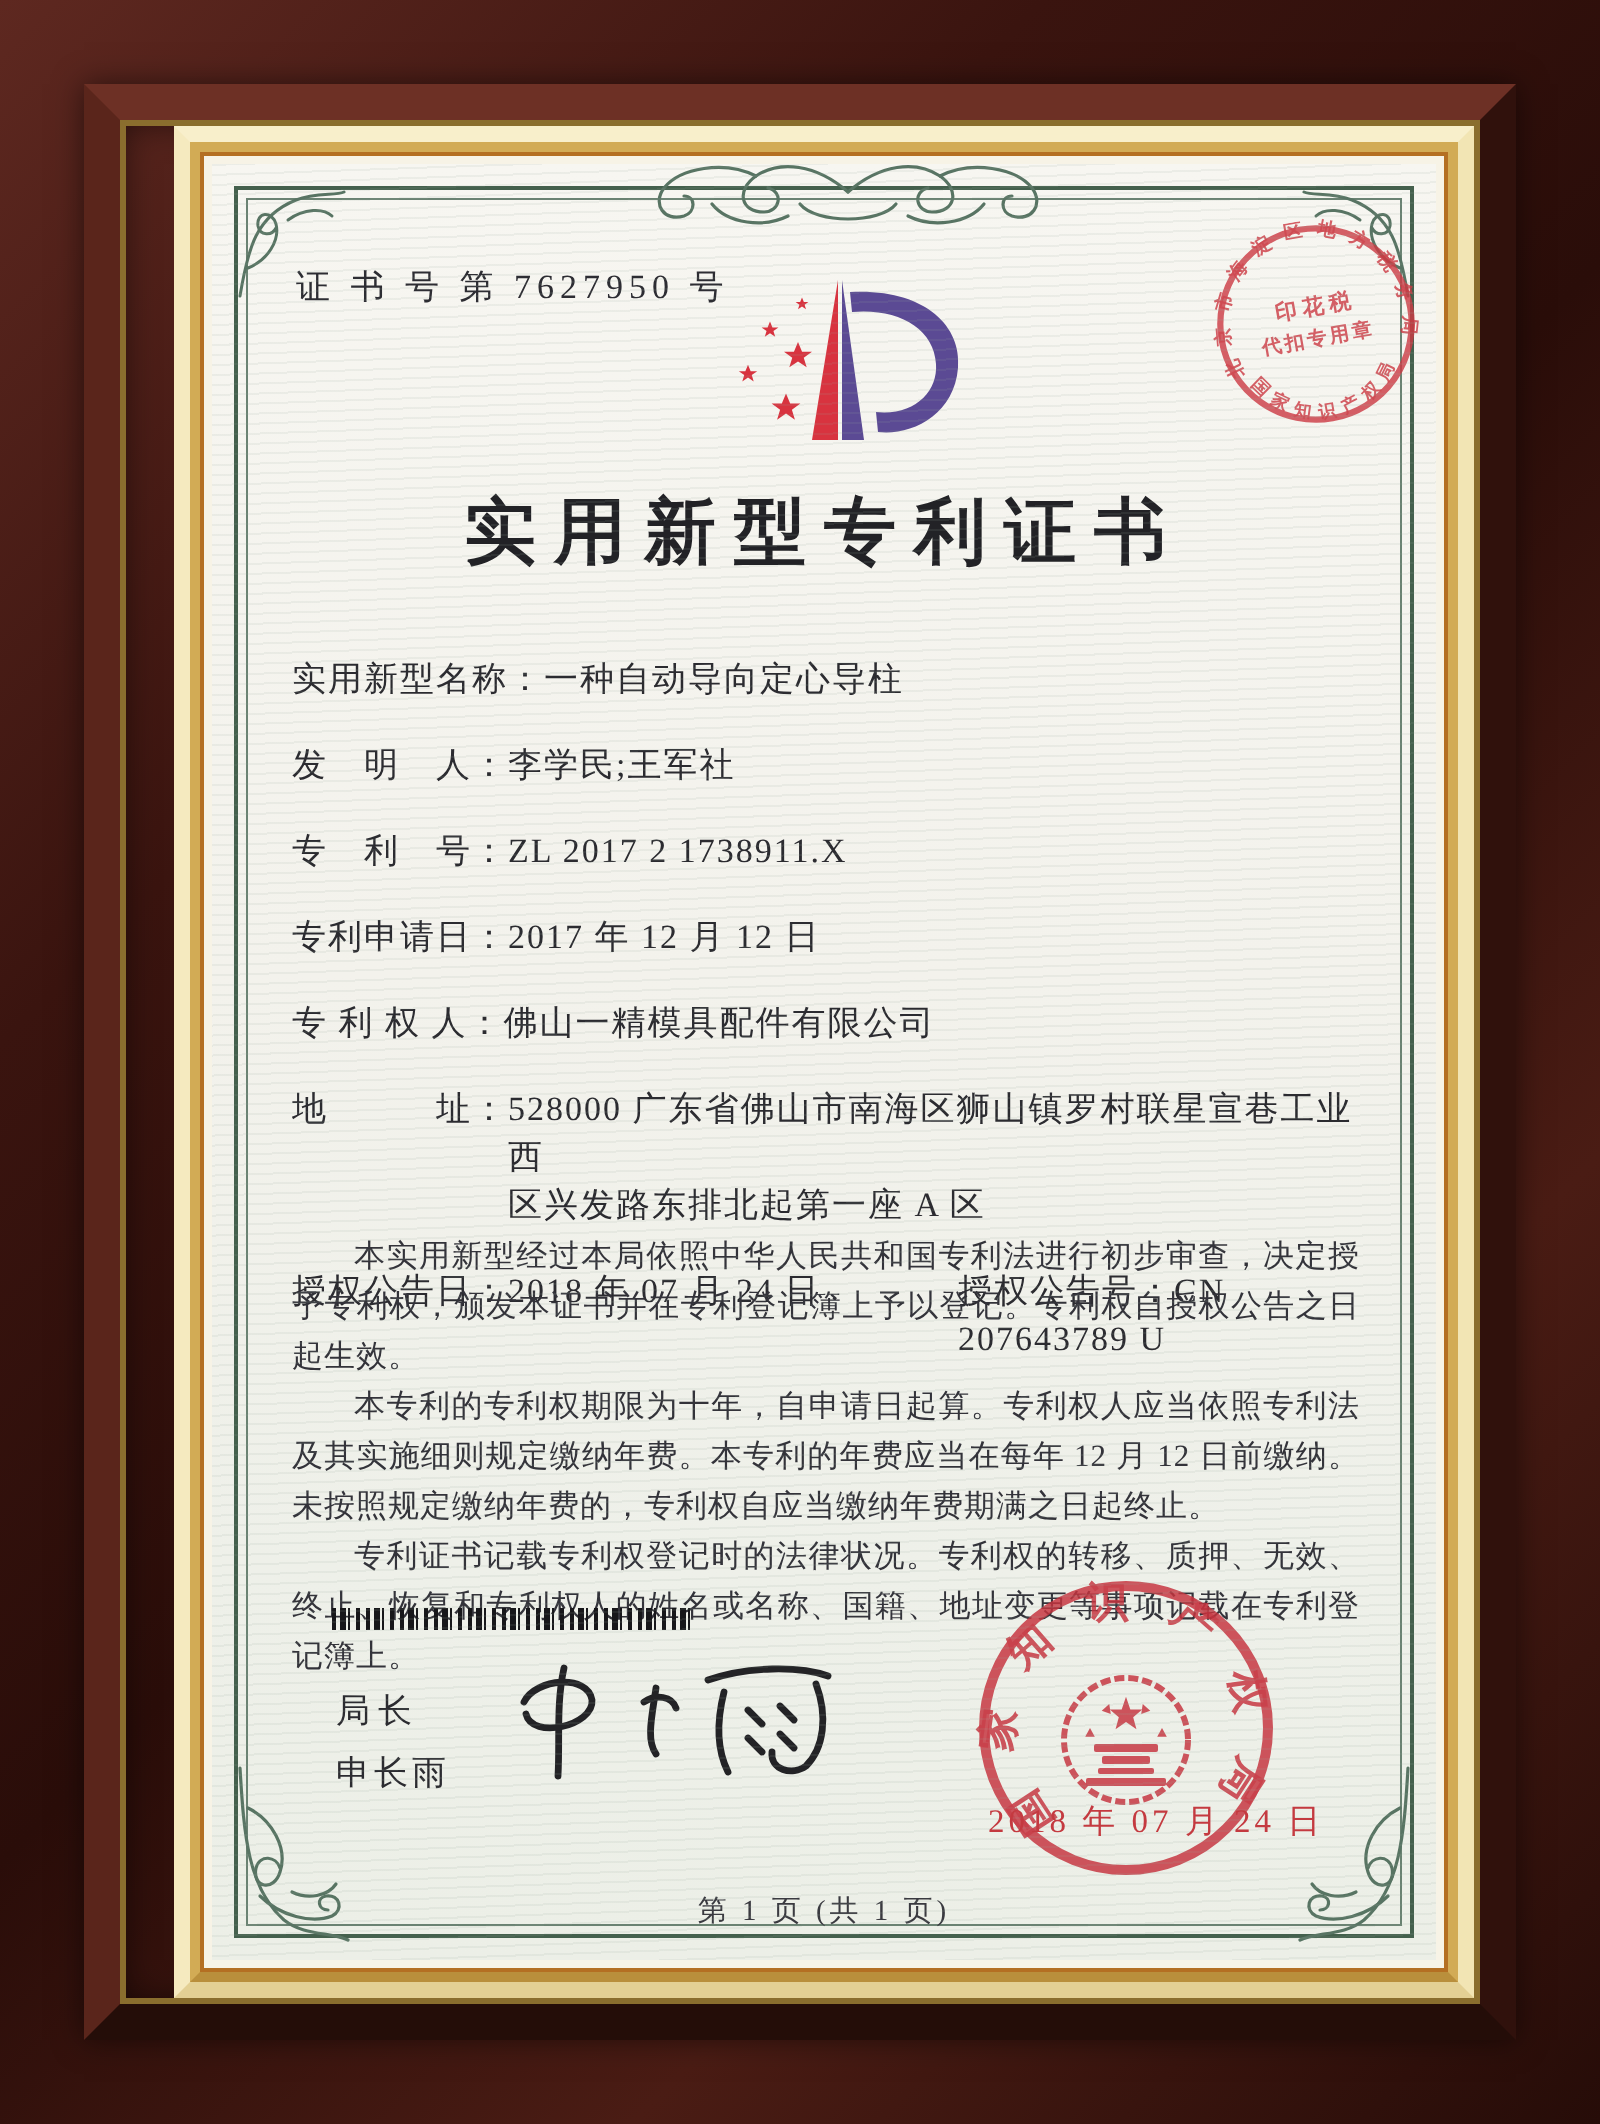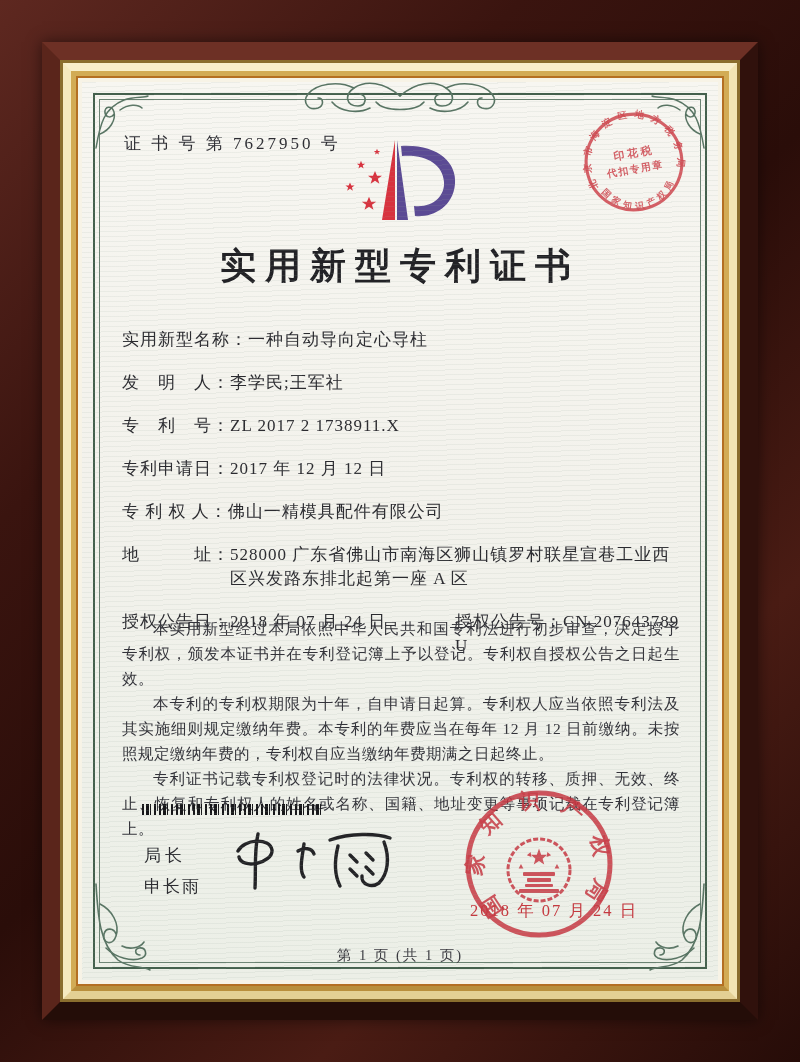--- a/index.html
+++ b/index.html
@@ -3,21 +3,21 @@
 <meta charset="utf-8">
 <style>
   html,body{margin:0;padding:0;background:#1c0907;}
   .scene{position:relative;width:800px;height:1062px;font-family:"Liberation Serif","DejaVu Serif",serif;}
   
   .frame{position:absolute;inset:0;box-sizing:border-box;padding:42px;
     background:linear-gradient(135deg,#5e2820 0%,#3a140f 28%,#2a0d09 50%,#4a1c14 74%,#260c08 100%);}
   .bevel{box-sizing:border-box;height:100%;border:18px solid;
     border-color:#6d3025 #30110c #240d08 #5a251b;
     box-shadow:inset 0 0 18px rgba(0,0,0,.65), 0 0 14px rgba(0,0,0,.5);}
-  .gold1{box-sizing:border-box;height:100%;border:3px solid #8a6e2e;}
+  .gold1{box-sizing:border-box;height:100%;border:3px solid #8a6e2e;padding-left:24px;}
   .gold2{box-sizing:border-box;height:100%;border:8px solid #f2e5b4;
     border-top-color:#f8efcb;border-left-color:#f5eabf;border-bottom-color:#e3d094;}
   .gold3{box-sizing:border-box;height:100%;border:5px solid #d2ab55;
     border-bottom-color:#b98f3c;}
   .gold4{box-sizing:border-box;height:100%;border:2px solid #b46f22;}
   .mat{box-sizing:border-box;height:100%;border:4px solid #f7f3e6;}
   
   .paper{position:relative;box-sizing:border-box;height:100%;overflow:hidden;
     background:linear-gradient(180deg,#f7f6f1 0%,#f3f2ec 45%,#eef0e9 78%,#ecefe7 100%);}
   .paper::after{content:"";position:absolute;inset:0;pointer-events:none;

